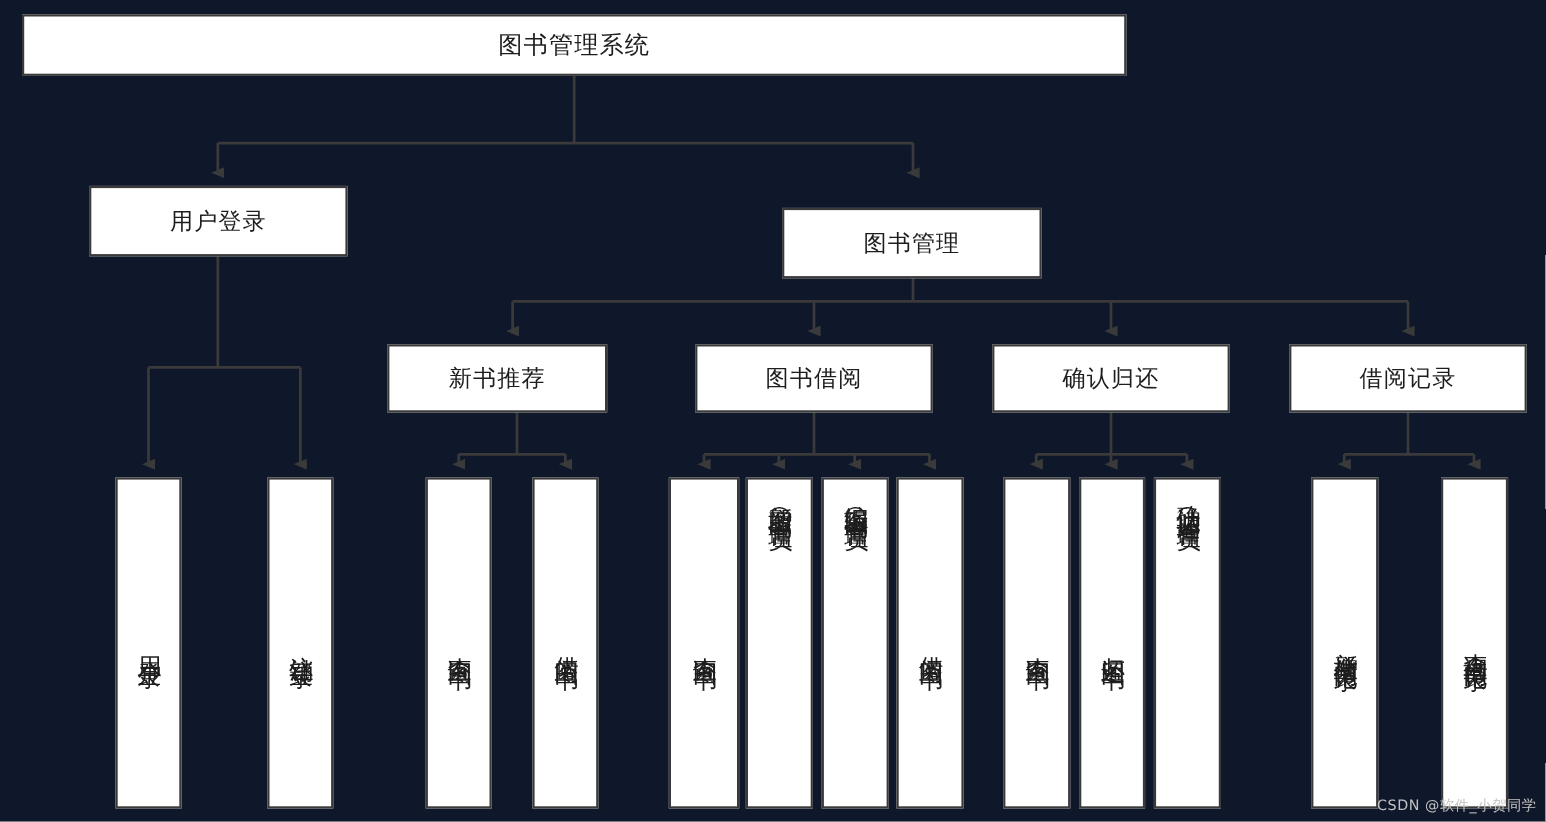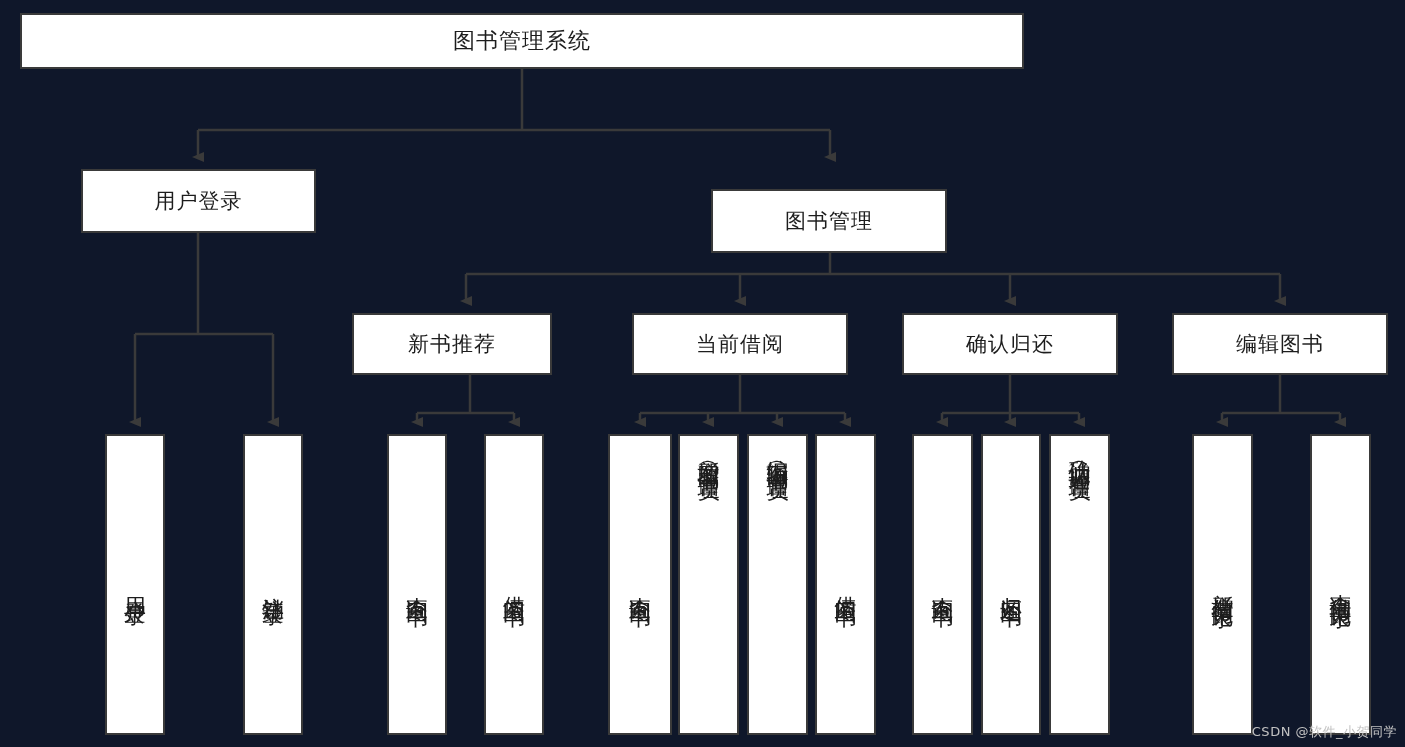--- a/index.html
+++ b/index.html
@@ -117,23 +117,23 @@
       <path d="M1340,413 L1340,422" marker-end="url(#arrow)"></path>
     </g>
   </svg>
 
   <div class="node h root" style="left:20px; top:13px; width:1004px; height:56px;">图书管理系统</div>
 
   <div class="node h" style="left:81px; top:169px; width:235px; height:64px;">用户登录</div>
   <div class="node h" style="left:711px; top:169px; width:236px; height:64px;margin-top:20px;">图书管理</div>
 
   <div class="node h" style="left:352px; top:313px; width:200px; height:62px;">新书推荐</div>
-  <div class="node h" style="left:632px; top:313px; width:216px; height:62px;">当前借阅</div>
+  <div class="node h" style="left:632px; top:313px; width:216px; height:62px;">图书借阅</div>
   <div class="node h" style="left:902px; top:313px; width:216px; height:62px;">确认归还</div>
-  <div class="node h" style="left:1172px; top:313px; width:216px; height:62px;">编辑图书</div>
+  <div class="node h" style="left:1172px; top:313px; width:216px; height:62px;">借阅记录</div>
 
   <div class="node v" style="left:105px; top:434px; width:60px; height:301px;">用户登录</div>
   <div class="node v" style="left:243px; top:434px; width:60px; height:301px;">注销登录</div>
 
   <div class="node v" style="left:387px; top:434px; width:60px; height:301px;">查询图书</div>
   <div class="node v" style="left:484px; top:434px; width:60px; height:301px;">借阅图书</div>
 
   <div class="node v" style="left:608px; top:434px; width:64px; height:301px;">查询图书</div>
   <div class="node v top" style="left:678px; top:434px; width:61px; height:301px;">新增图书（管理员）</div>
   <div class="node v top" style="left:747px; top:434px; width:61px; height:301px;">编辑图书（管理员）</div>

